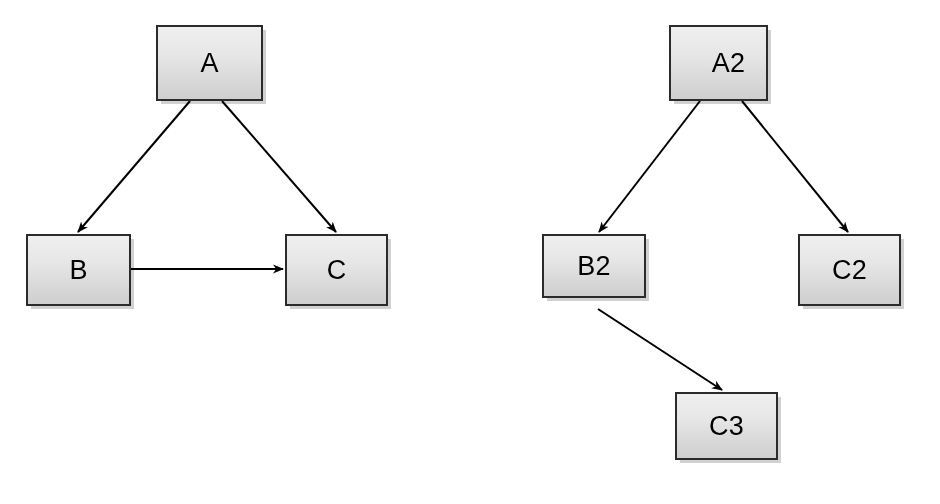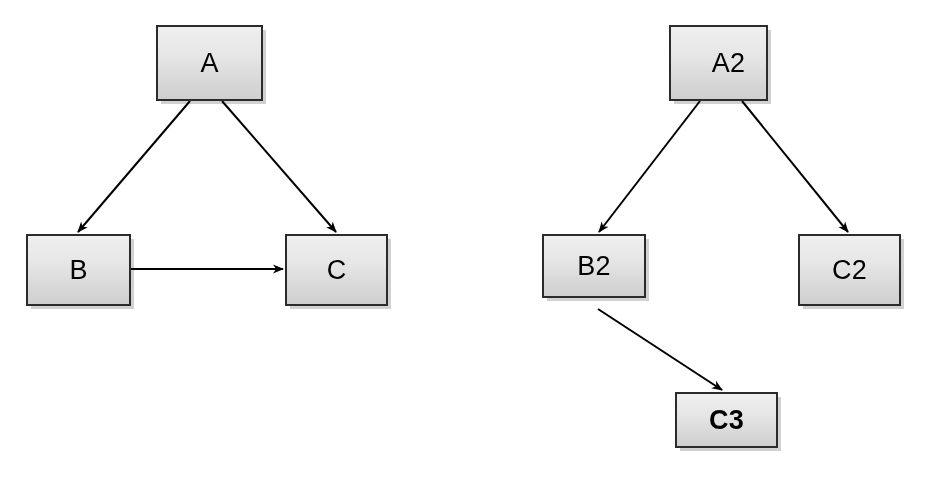--- a/index.html
+++ b/index.html
@@ -79,18 +79,18 @@
       </div>
       <div class="node" style="left: 669px; top: 25px; width: 99px; height: 76px; border-color: rgb(43, 43, 43); background: linear-gradient(rgb(239, 239, 239) 0%, rgb(230, 230, 230) 40%, rgb(214, 214, 214) 80%, rgb(207, 207, 207) 100%); padding-left: 20px;">
         <span class="node-label" style="color: rgb(0, 0, 0);">A2</span>
       </div>
       <div class="node" style="left: 542px; top: 234px; width: 104px; height: 64px; border-color: rgb(43, 43, 43); background: linear-gradient(rgb(239, 239, 239) 0%, rgb(230, 230, 230) 40%, rgb(214, 214, 214) 80%, rgb(207, 207, 207) 100%);">
         <span class="node-label" style="color: rgb(0, 0, 0);">B2</span>
       </div>
       <div class="node" style="left: 798px; top: 234px; width: 103px; height: 72px; border-color: rgb(43, 43, 43); background: linear-gradient(rgb(239, 239, 239) 0%, rgb(230, 230, 230) 40%, rgb(214, 214, 214) 80%, rgb(207, 207, 207) 100%); align-items: center;">
         <span class="node-label" style="color: rgb(0, 0, 0);">C2</span>
       </div>
-      <div class="node" style="left: 675px; top: 392px; width: 103px; height: 56px; border-color: rgb(43, 43, 43); background: linear-gradient(rgb(239, 239, 239) 0%, rgb(230, 230, 230) 40%, rgb(214, 214, 214) 80%, rgb(207, 207, 207) 100%); font-weight: bold;">
+      <div class="node" style="left: 675px; top: 392px; width: 103px; height: 68px; border-color: rgb(43, 43, 43); background: linear-gradient(rgb(239, 239, 239) 0%, rgb(230, 230, 230) 40%, rgb(214, 214, 214) 80%, rgb(207, 207, 207) 100%);">
         <span class="node-label" style="color: rgb(0, 0, 0);">C3</span>
       </div>
     </div>
 
 </div>
 
 </body></html>

